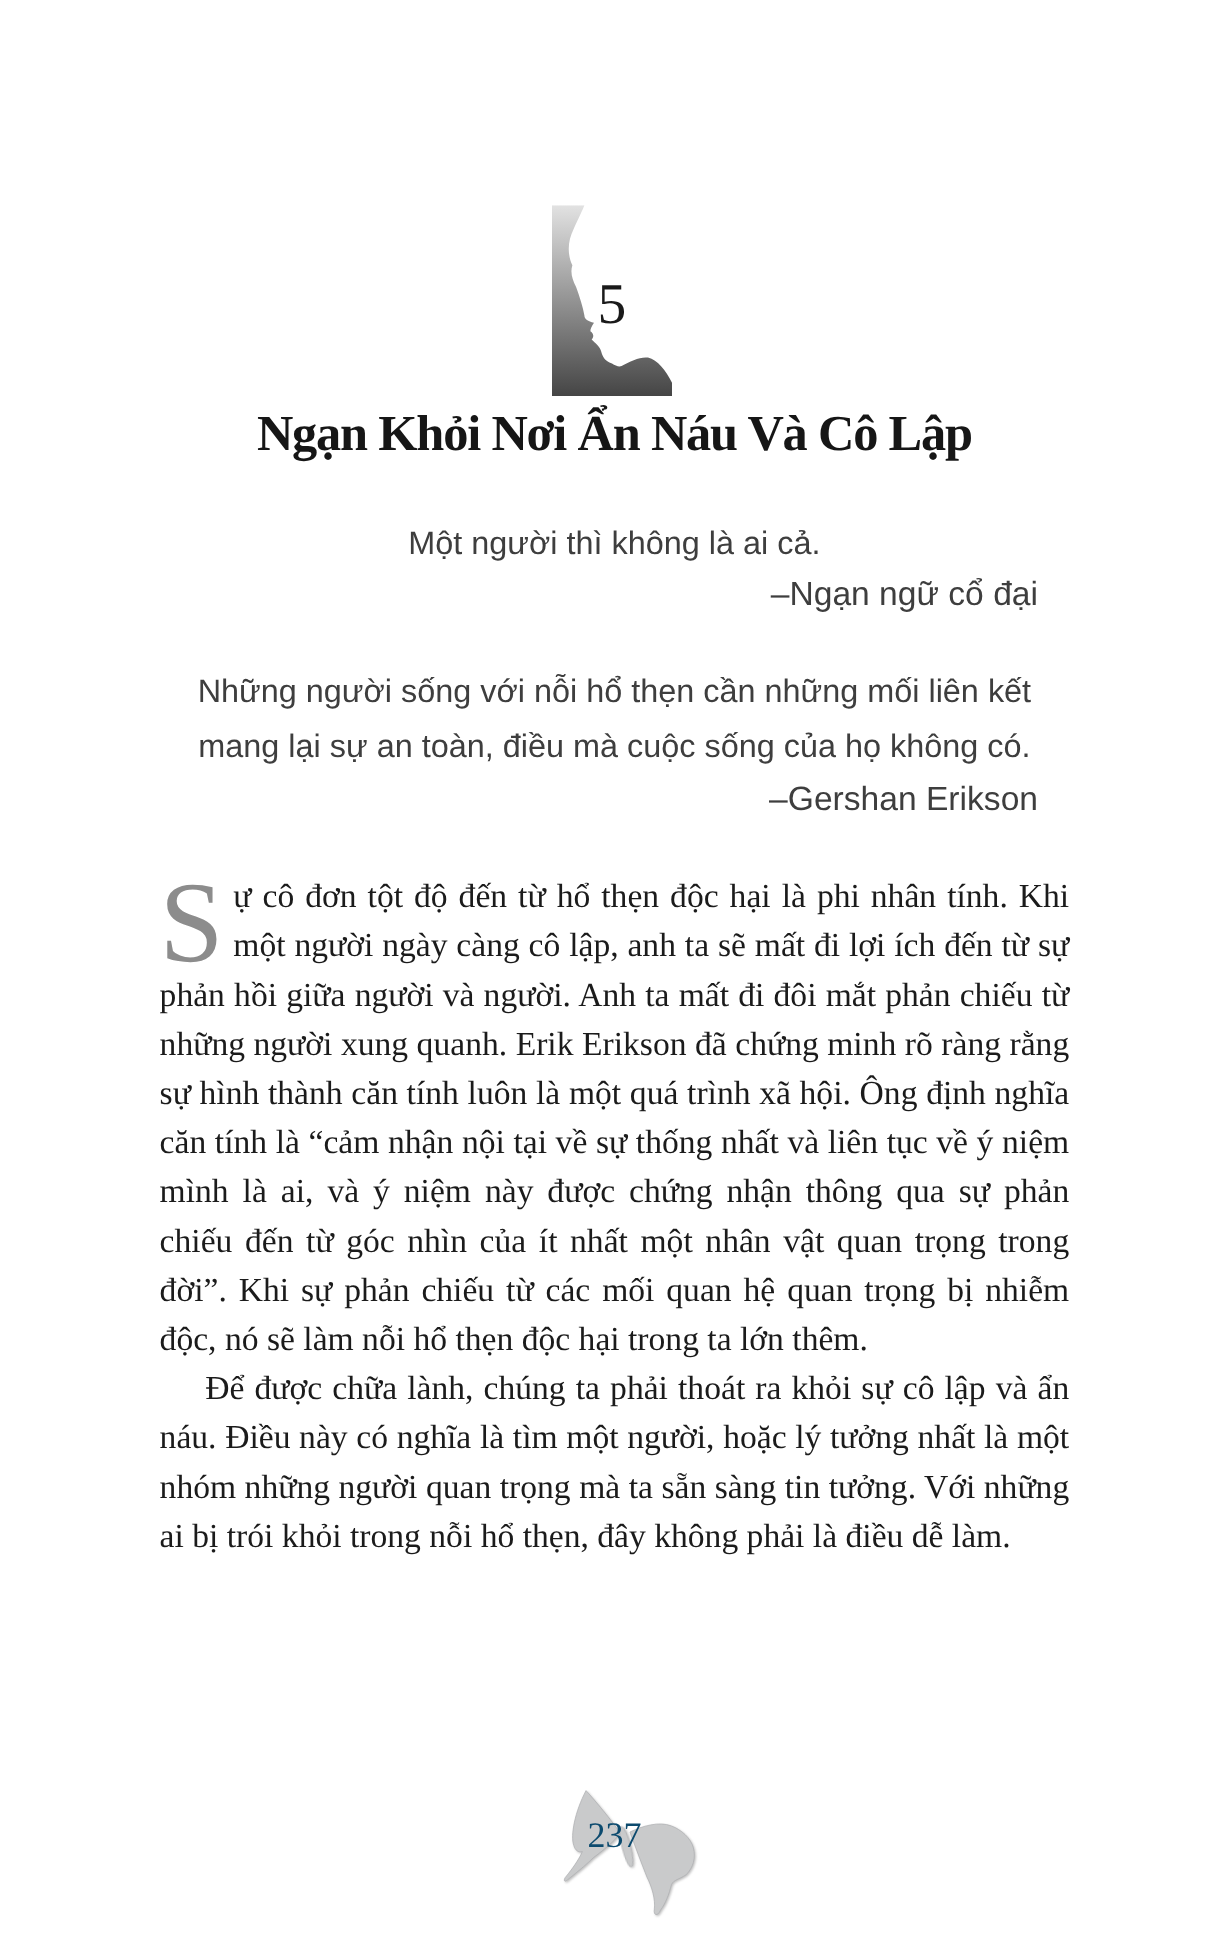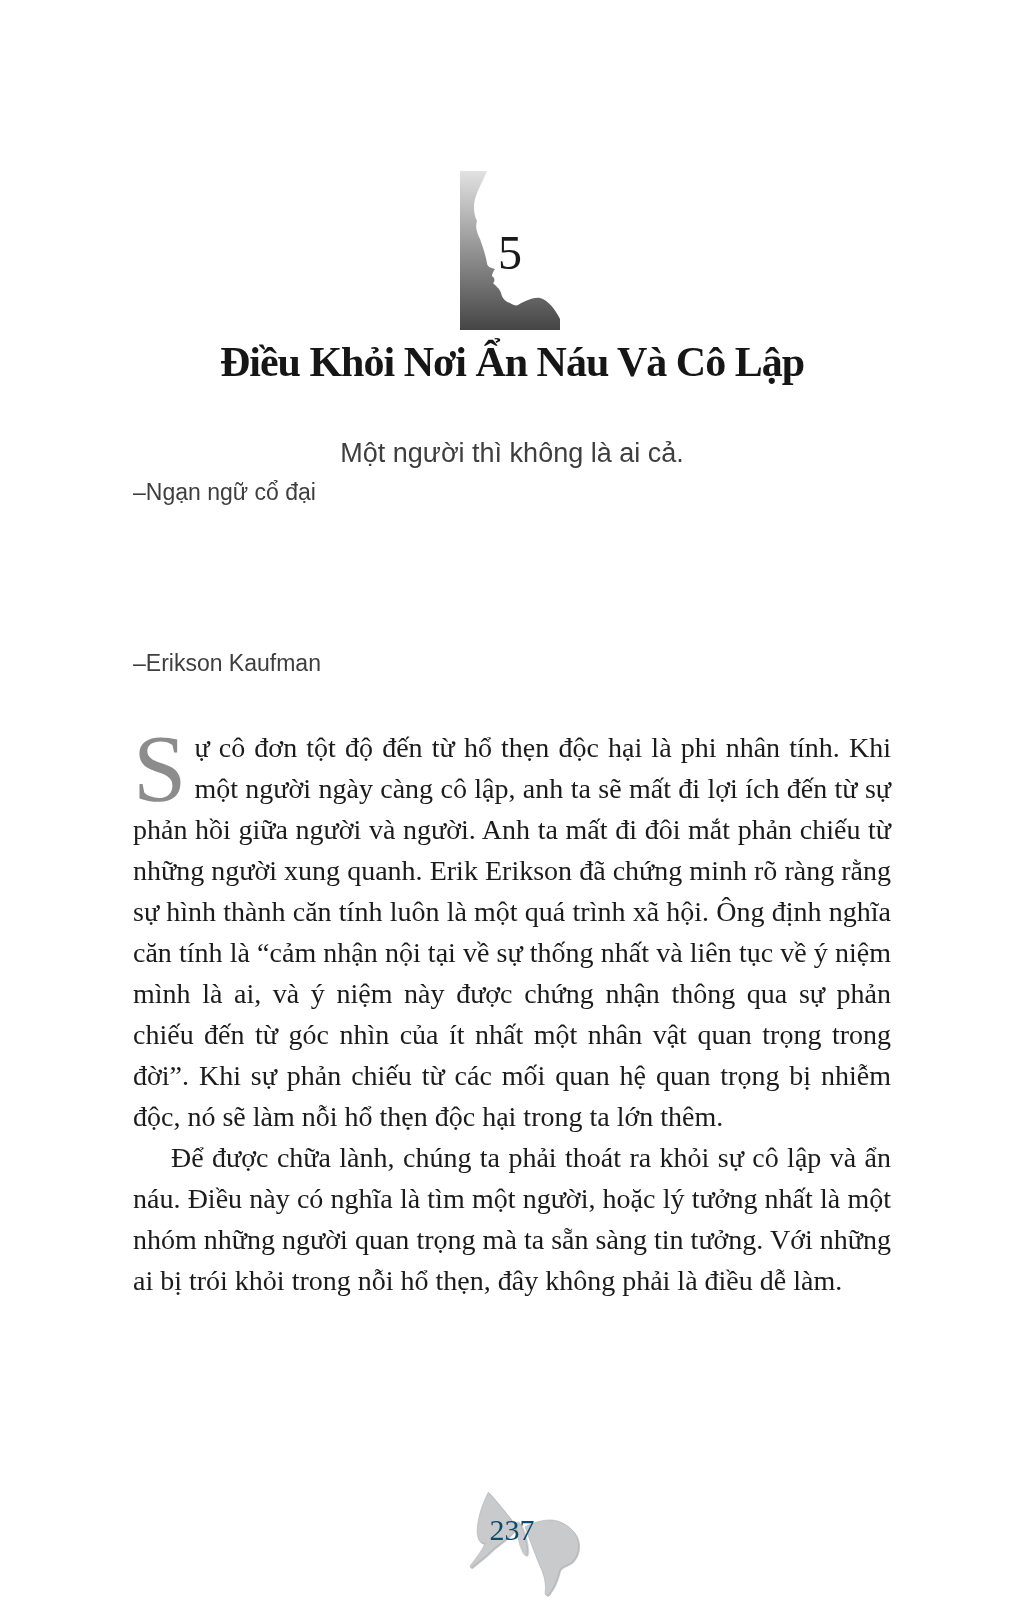--- a/index.html
+++ b/index.html
@@ -50,24 +50,24 @@
     color: #3e3e3e;
   }
   .epigraph-1-quote { top: 430px; }
   .epigraph-2-quote { top: 553px; }
   .epigraph-attribution {
     position: absolute;
     left: 133px; width: 758px;
     margin: 0;
     box-sizing: border-box;
     padding-right: 26px;
-    text-align: left;
+    text-align: right;
     font-family: "Liberation Sans", "DejaVu Sans", sans-serif;
     font-style: normal;
-    font-size: 23px;
+    font-size: 28px;
     color: #3e3e3e;
   }
   .epigraph-1-attr { top: 479px; }
   .epigraph-2-attr { top: 650px; }
 
   
   .body-text {
     position: absolute;
     left: 133px; top: 727px;
     width: 758px;
@@ -135,26 +135,27 @@
       C35,107 35,110 33,112
       C36,115 40,118 41,122
       C42,126 44,130 50,132
       C53,134 56,135 58,134
       C65,130 74,126 80,127
       C88,129 95,138 100,148
       L100,159 L0,159 Z"></path>
     <text class="chapter-number-text" x="50" y="98" text-anchor="middle">5</text>
   </svg>
 
-  <h1 class="chapter-title">Điều Khỏi Nơi Ẩn Náu Và Cô Lập</h1>
+  <h1 class="chapter-title">Ngạn Khỏi Nơi Ẩn Náu Và Cô Lập</h1>
 
   <p class="epigraph-quote epigraph-1-quote">Một người thì không là ai cả.</p>
   <p class="epigraph-attribution epigraph-1-attr">–Ngạn ngữ cổ đại</p>
 
-  <p class="epigraph-attribution epigraph-2-attr">–Erikson Kaufman</p>
+  <p class="epigraph-quote epigraph-2-quote">Những người sống với nỗi hổ thẹn cần những mối liên kết mang lại sự an toàn, điều mà cuộc sống của họ không có.</p>
+  <p class="epigraph-attribution epigraph-2-attr">–Gershan Erikson</p>
 
   <main class="body-text">
     <p><span class="dropcap">S</span><span>ự cô đơn tột độ đến từ hổ thẹn độc hại là phi nhân tính. Khi một người ngày càng cô lập, anh ta sẽ mất đi lợi ích đến từ sự phản hồi giữa người và người. Anh ta mất đi đôi mắt phản chiếu từ những người xung quanh. Erik Erikson đã chứng minh rõ ràng rằng sự hình thành căn tính luôn là một quá trình xã hội. Ông định nghĩa căn tính là “cảm nhận nội tại về sự thống nhất và liên tục về ý niệm mình là ai, và ý niệm này được chứng nhận thông qua sự phản chiếu đến từ góc nhìn của ít nhất một nhân vật quan trọng trong đời”. Khi sự phản chiếu từ các mối quan hệ quan trọng bị nhiễm độc, nó sẽ làm nỗi hổ thẹn độc hại trong ta lớn thêm.</span></p>
     <p class="para-indent">Để được chữa lành, chúng ta phải thoát ra khỏi sự cô lập và ẩn náu. Điều này có nghĩa là tìm một người, hoặc lý tưởng nhất là một nhóm những người quan trọng mà ta sẵn sàng tin tưởng. Với những ai bị trói khỏi trong nỗi hổ thẹn, đây không phải là điều dễ làm.</p>
   </main>
 
   <svg class="footer-figure" viewBox="0 0 120 116" xmlns="http://www.w3.org/2000/svg" aria-hidden="true">
 
     <path class="butterfly-path" d="
       M22,7

